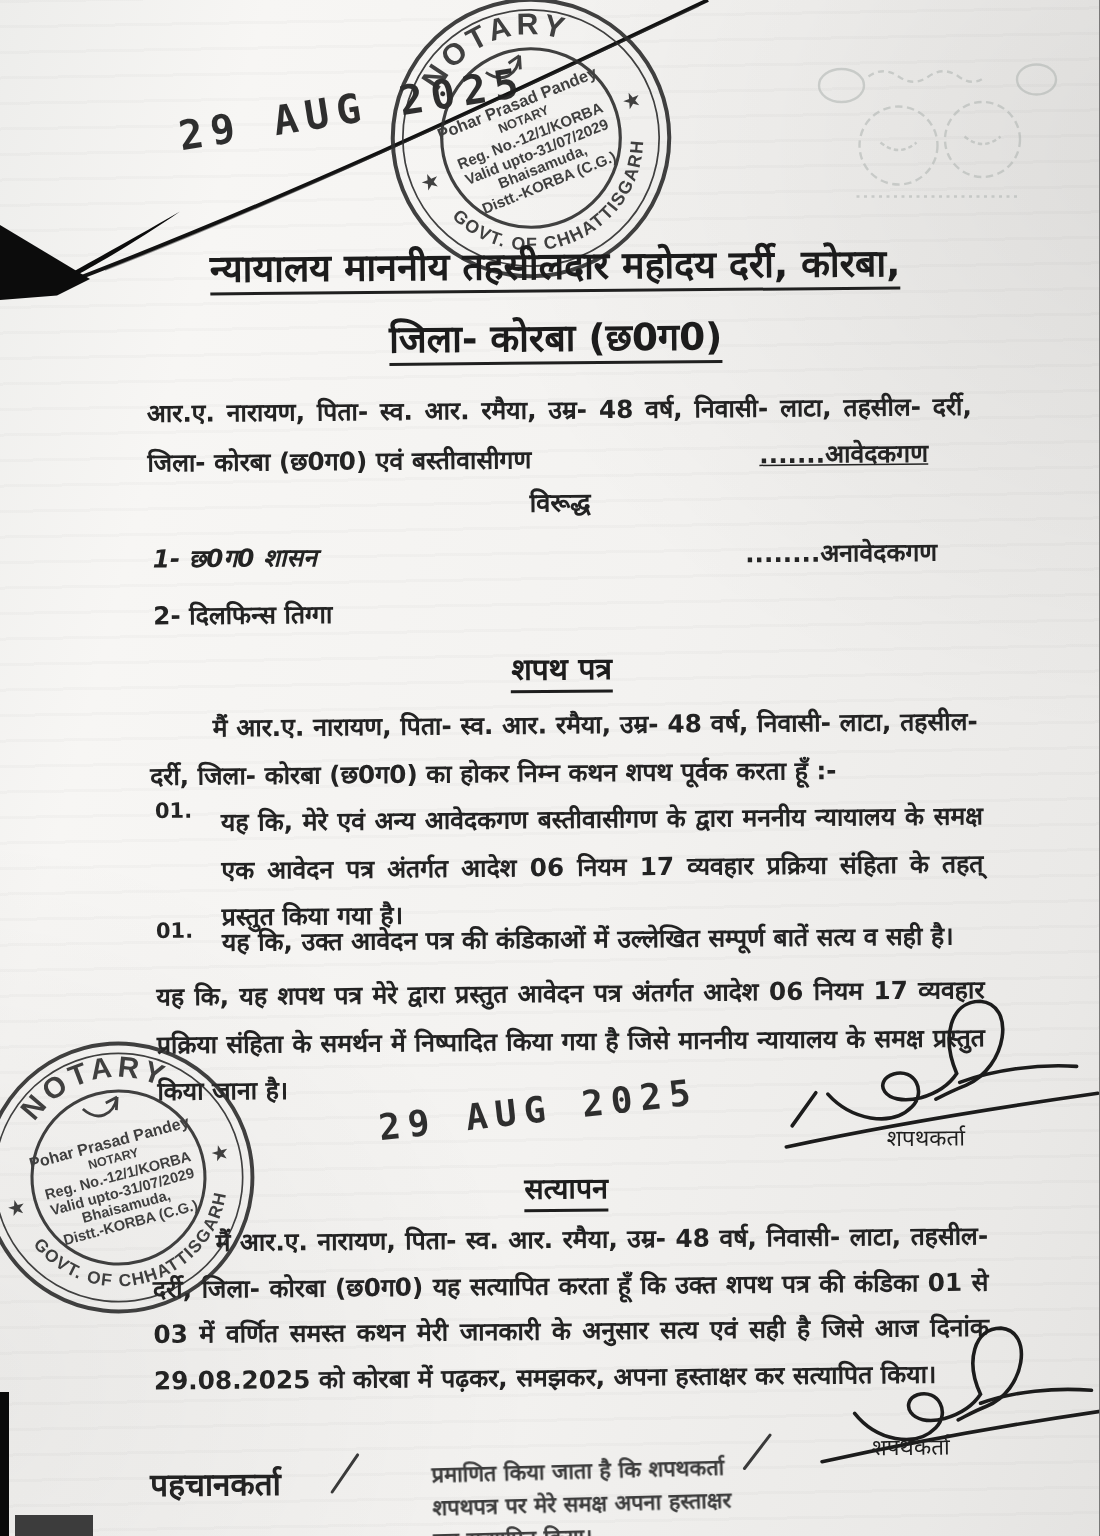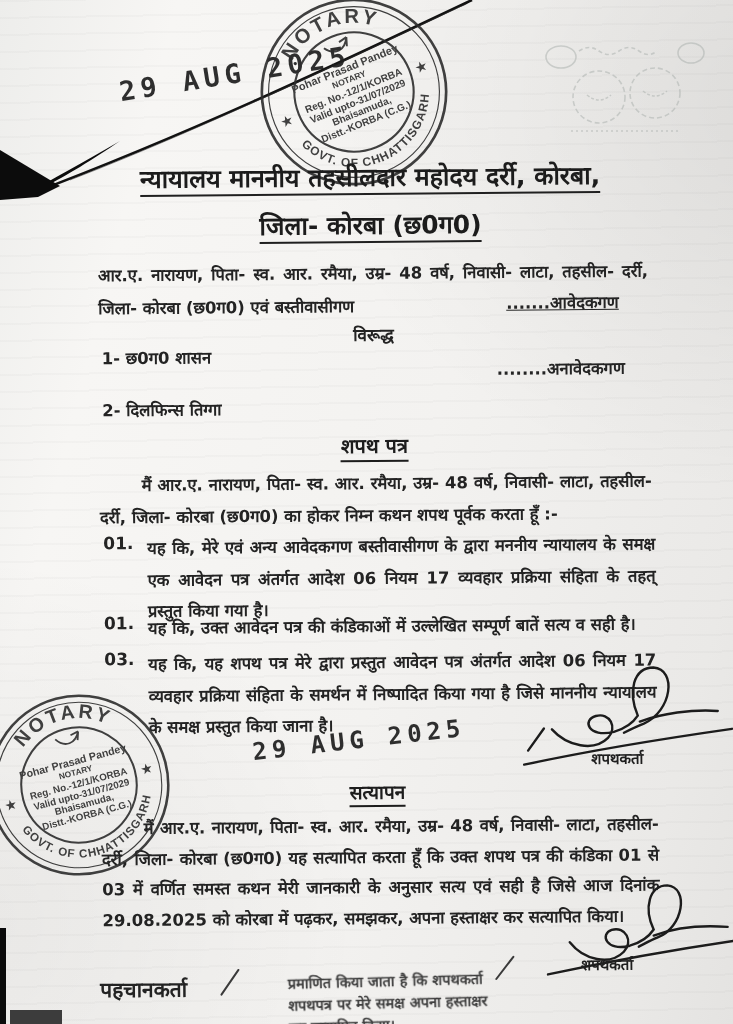--- a/index.html
+++ b/index.html
@@ -25,32 +25,32 @@
   .title .u{border-bottom:2.4px solid #202020; padding-bottom:1px;}
   .body-bold{font-weight:700; font-size:16.5px; color:#232323;}
   .applicant{left:100px; top:257px; width:550px; text-align:justify; line-height:33px;}
   .tag-right{font-weight:700; font-size:16.5px;}
   .versus{left:100px; top:323px; width:550px; text-align:center; font-size:17px;}
   .heading-c{width:550px; left:100px; text-align:center; font-weight:700; color:#1d1d1d;}
   .heading-c .u{border-bottom:2.2px solid #1d1d1d; padding-bottom:2px;margin-top:20px;}
   .para{line-height:32px; text-align:justify;}
   .indent{text-indent:42px;}
   .point{left:103px; width:552px; display:flex;}
-  .point .num{width:44px; flex:0 0 44px; font-weight:700; font-size:17px;}
+  .point .num{width:44px; flex:0 0 44px; font-weight:700; font-size:14px;}
   .point .ptx{flex:1; text-align:justify; line-height:31.5px;}
   
   .datestamp{font-family:"DejaVu Sans Mono","Liberation Mono",monospace;
     font-weight:700; color:#1e1e1e; letter-spacing:5px; white-space:nowrap; opacity:.92;}
   
   .stamp{opacity:.9;}
   .stamp svg text{fill:#2d2d2d; font-family:"Liberation Sans","DejaVu Sans",sans-serif;}
   .stamp svg circle{stroke:#2d2d2d; fill:none;}
   
   .sig path{stroke:#1c1c1c; fill:none; stroke-width:2.4; stroke-linecap:round;}
-  .sig-label{font-weight:700; font-size:15px; color:#1f1f1f;}
+  .sig-label{font-weight:400; font-size:15px; color:#1f1f1f;}
   .slash{background:#3a3a3a; height:2.4px; border-radius:2px;}
   
   .cert{width:250px; font-weight:700; font-size:14.5px; line-height:22px;
         color:#3d3d3d; filter:blur(0.35px); transform:rotate(-1deg);}
   .faint{opacity:.5;}
 </style>
 </head>
 <body>
 
 <div id="page">
@@ -112,40 +112,39 @@
     <div class="abs title">
       <span class="u">न्यायालय माननीय तहसीलदार महोदय दर्री, कोरबा,</span><br>
       <span class="u">जिला- कोरबा (छ0ग0)</span>
     </div>
 
     <div class="abs applicant body-bold">आर.ए. नारायण, पिता- स्व. आर. रमैया, उम्र- 48 वर्ष, निवासी- लाटा, तहसील- दर्री, जिला- कोरबा (छ0ग0) एवं बस्तीवासीगण</div>
     <div class="abs tag-right" style="left:508px;top:292px;text-decoration:underline;">.......आवेदकगण</div>
 
     <div class="abs versus body-bold">विरूद्ध</div>
 
-    <div class="abs body-bold" style="left:103px;top:344px;">1- छ0ग0 शासन</div>
+    <div class="abs body-bold" style="left:103px;top:358px;font-style:italic;">1- छ0ग0 शासन</div>
     <div class="abs tag-right" style="left:498px;top:358px;">........अनावेदकगण</div>
     <div class="abs body-bold" style="left:103px;top:396px;">2- दिलफिन्स तिग्गा</div>
 
     <div class="abs heading-c" style="top:432px;font-size:20px;">
       <span class="u">शपथ पत्र</span>
     </div>
 
     <div class="abs para indent body-bold" style="left:100px;top:468px;width:552px;">मैं आर.ए. नारायण, पिता- स्व. आर. रमैया, उम्र- 48 वर्ष, निवासी- लाटा, तहसील- दर्री, जिला- कोरबा (छ0ग0) का होकर निम्न कथन शपथ पूर्वक करता हूँ :-</div>
 
     <div class="abs point" style="top:531px;">
       <span class="num">01.</span>
       <div class="ptx body-bold">यह कि, मेरे एवं अन्य आवेदकगण बस्तीवासीगण के द्वारा मननीय न्यायालय के समक्ष एक आवेदन पत्र अंतर्गत आदेश 06 नियम 17 व्यवहार प्रक्रिया संहिता के तहत् प्रस्तुत किया गया है।</div>
     </div>
     <div class="abs point" style="top:611px;">
       <span class="num">01.</span>
       <div class="ptx body-bold">यह कि, उक्त आवेदन पत्र की कंडिकाओं में उल्लेखित सम्पूर्ण बातें सत्य व सही है।</div>
     </div>
     <div class="abs point" style="top:647px;">
-      <span class="num">03.</span>
       <div class="ptx body-bold">यह कि, यह शपथ पत्र मेरे द्वारा प्रस्तुत आवेदन पत्र अंतर्गत आदेश 06 नियम 17 व्यवहार प्रक्रिया संहिता के समर्थन में निष्पादित किया गया है जिसे माननीय न्यायालय के समक्ष प्रस्तुत किया जाना है।</div>
     </div>
 
     <div class="abs datestamp" style="left:250px;top:726px;font-size:24px;transform:rotate(-6deg);">29 AUG 2025</div>
 
     <svg class="abs sig" style="left:520px;top:656px;" width="213" height="125" viewBox="0 0 213 125">
       <path d="M30,75 C45,92 72,98 86,84 C96,74 88,58 74,62 C60,66 66,84 92,78 C106,74 112,68 116,62 C106,38 112,14 132,14 C156,16 150,58 122,70 C114,73 108,76 102,79"></path>
       <path d="M118,68 C140,60 170,56 196,58"></path>
       <path d="M2,110 C70,96 150,84 210,76"></path>
       <path d="M6,96 L22,74" stroke-width="1.8"></path>

